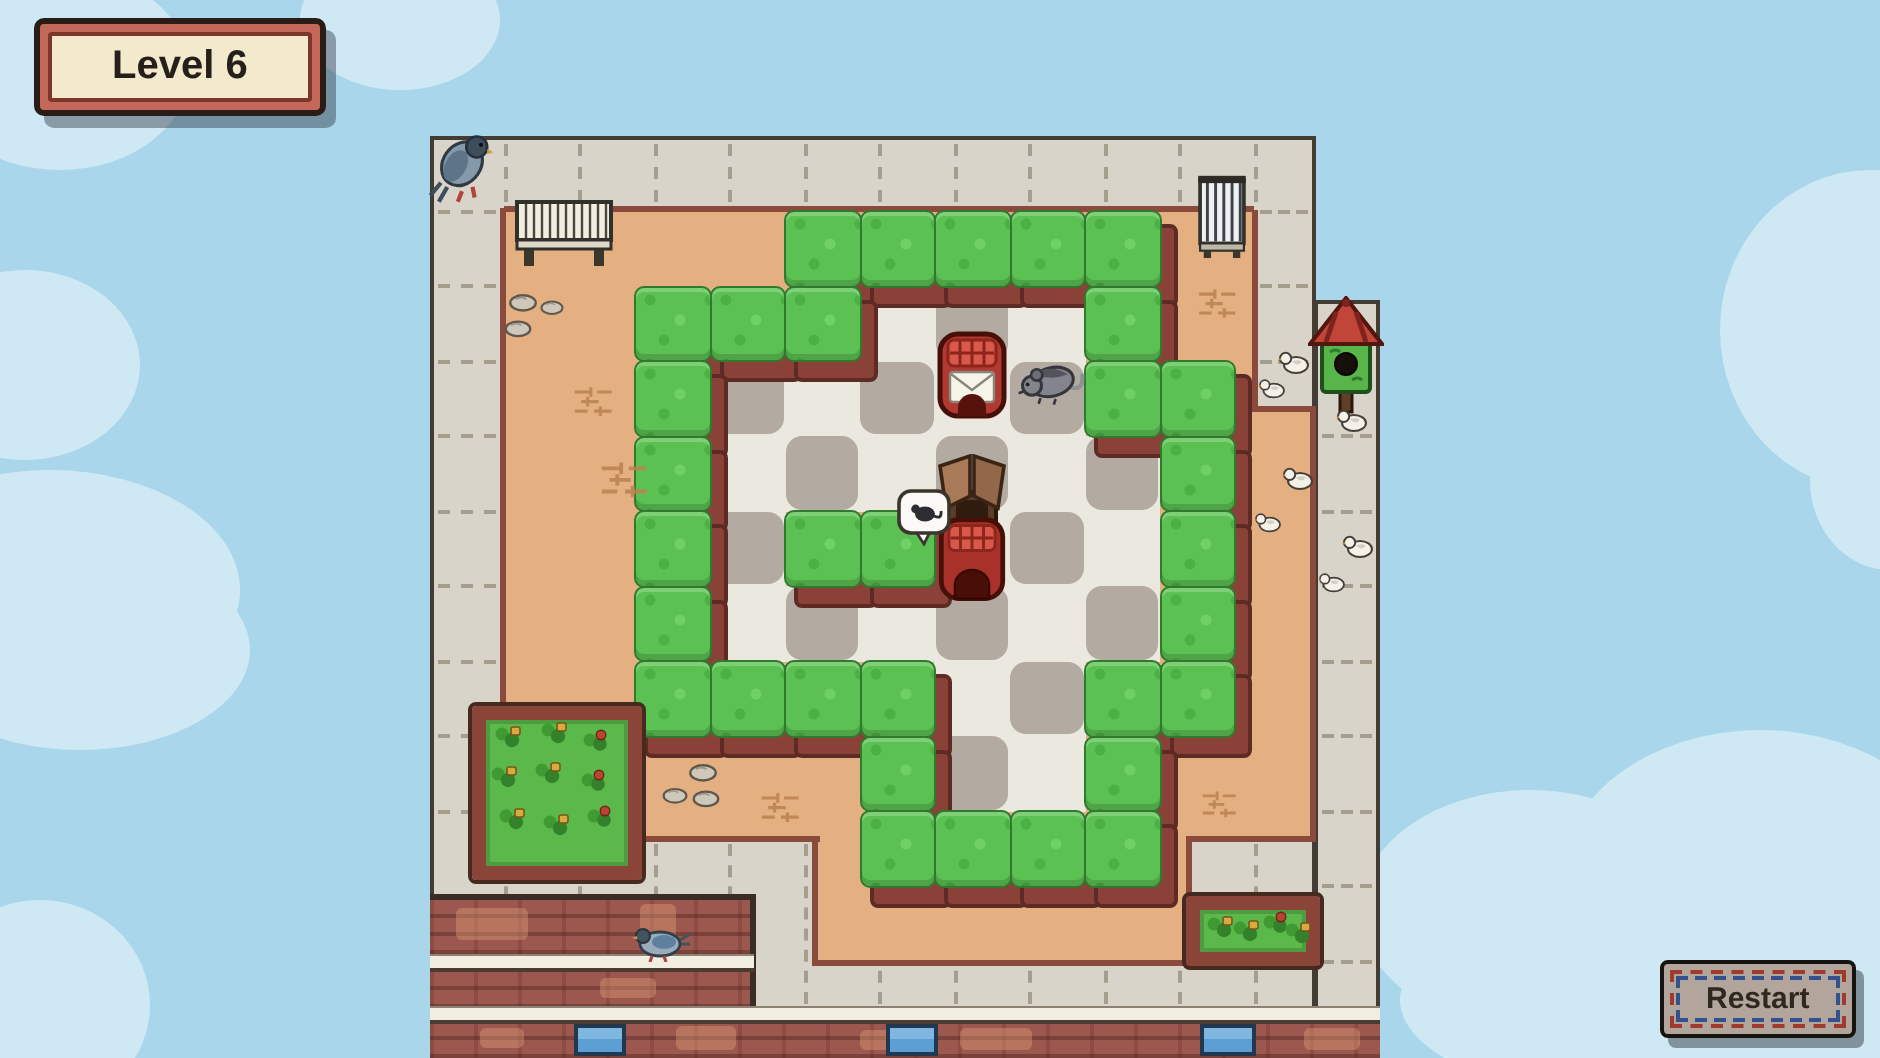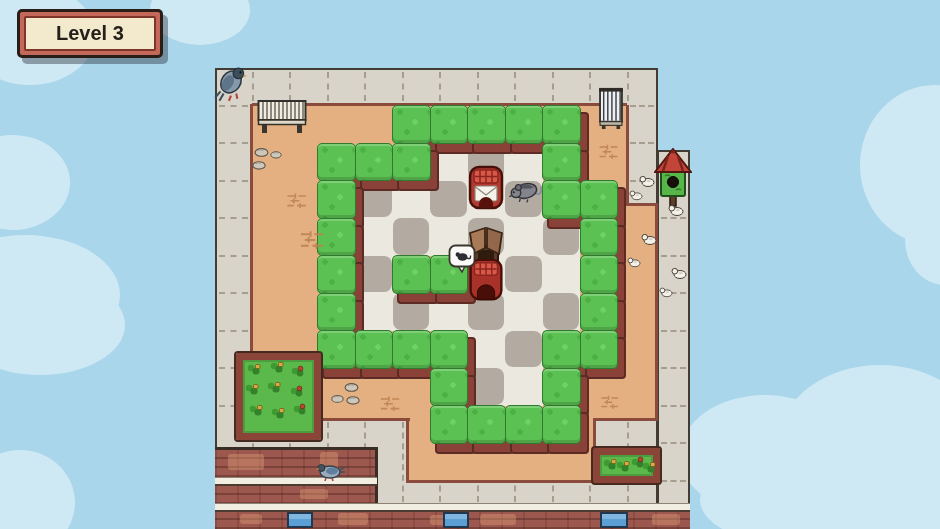--- a/index.html
+++ b/index.html
@@ -448,16 +448,19 @@
       <div style="position: absolute; left: 448px; top: 244px; width: 28px; height: 30px;"><svg width="100%" height="100%" viewBox="0 0 28 30">
     <path d="M10,22 h7 l-3,6 z" fill="#fbfaf6" stroke="#3a362e" stroke-width="1.4"></path>
     <rect x="1.5" y="1.5" width="25" height="21" rx="6" fill="#fbfaf6" stroke="#3a362e" stroke-width="1.8"></rect>
     <ellipse cx="14.5" cy="13" rx="5" ry="3.8" fill="#2c2c32"></ellipse>
     <circle cx="9.8" cy="10.5" r="2.2" fill="#2c2c32"></circle>
     <path d="M19,14 q4,2 3.5,-2.5" stroke="#2c2c32" fill="none" stroke-width="1.4"></path>
         </svg></div>
     </div>
 
   <div class="hud badge">
-    <div class="badge-inner">Level 3</div>
+    <div class="badge-inner">Level 6</div>
   </div>
 
+  <button class="hud restart">
+    <span class="restart-inner">Restart</span>
+  </button>
 </div>
 
 </body></html>

